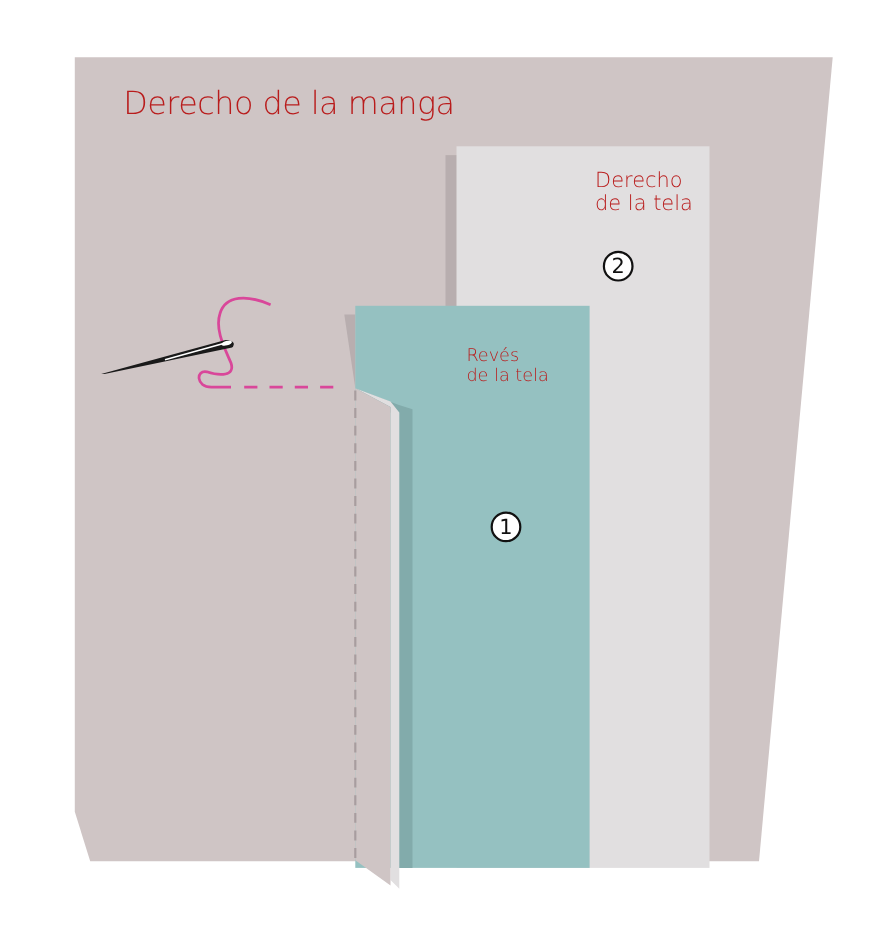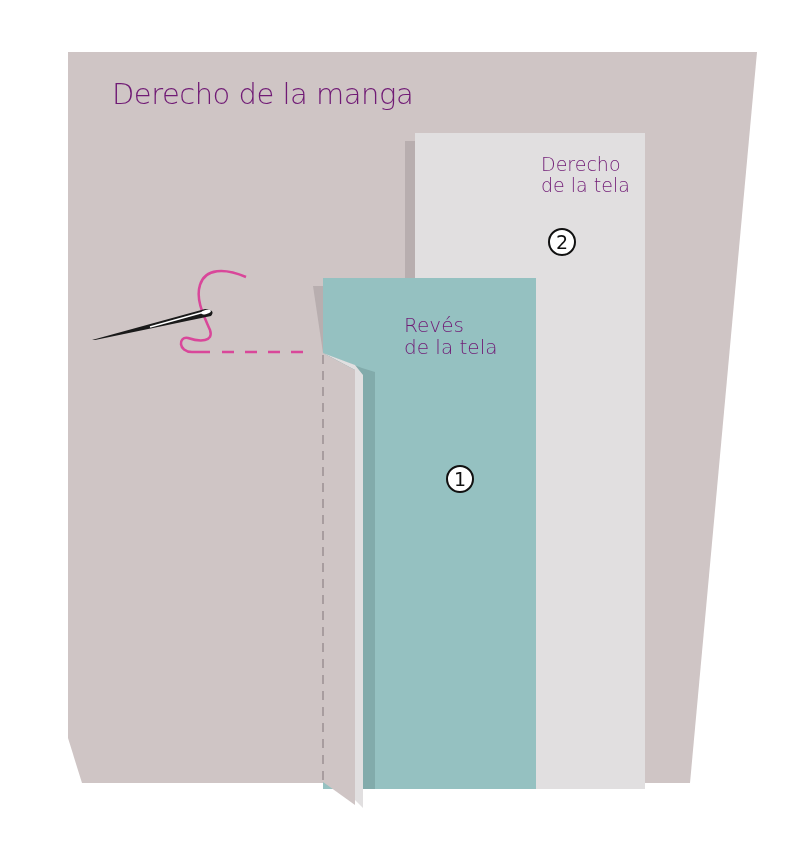--- a/index.html
+++ b/index.html
@@ -1,21 +1,21 @@
 <!DOCTYPE html>
 <html><head>
   <meta charset="utf-8">
   <style>
     html, body { margin: 0; padding: 0; background: #ffffff; }
     body { width: 800px; height: 853px; position: relative; overflow: hidden; font-family: "DejaVu Sans", sans-serif; }
     svg { position: absolute; left: 0; top: 0; }
-    .lbl { position: absolute; color: #701a75; font-weight: 300; line-height: 1.12; }
+    .lbl { position: absolute; color: #b91c1c; font-weight: 300; line-height: 1.12; }
     #title { left: 112px; top: 78px; font-size: 29px; letter-spacing: -0.5px; }
     #lbl2 { left: 541px; top: 154px; font-size: 19px; }
-    #lbl1 { left: 404px; top: 314px; font-size: 20px; }
+    #lbl1 { left: 424px; top: 314px; font-size: 16px; }
     .num { position: absolute; width: 28px; height: 28px; border: 2px solid #111; border-radius: 50%; background: #fff; box-sizing: border-box; text-align: center; font-size: 19px; line-height: 24px; color: #111; }
     #num2 { left: 548px; top: 228px; }
     #num1 { left: 446px; top: 465px; }
   </style>
 </head>
 <body>
 
 <svg width="800" height="853" viewBox="0 0 800 853">
 
   <polygon points="68,52 757,52 690,783 82,783 68,738" fill="#cfc5c5"></polygon>

